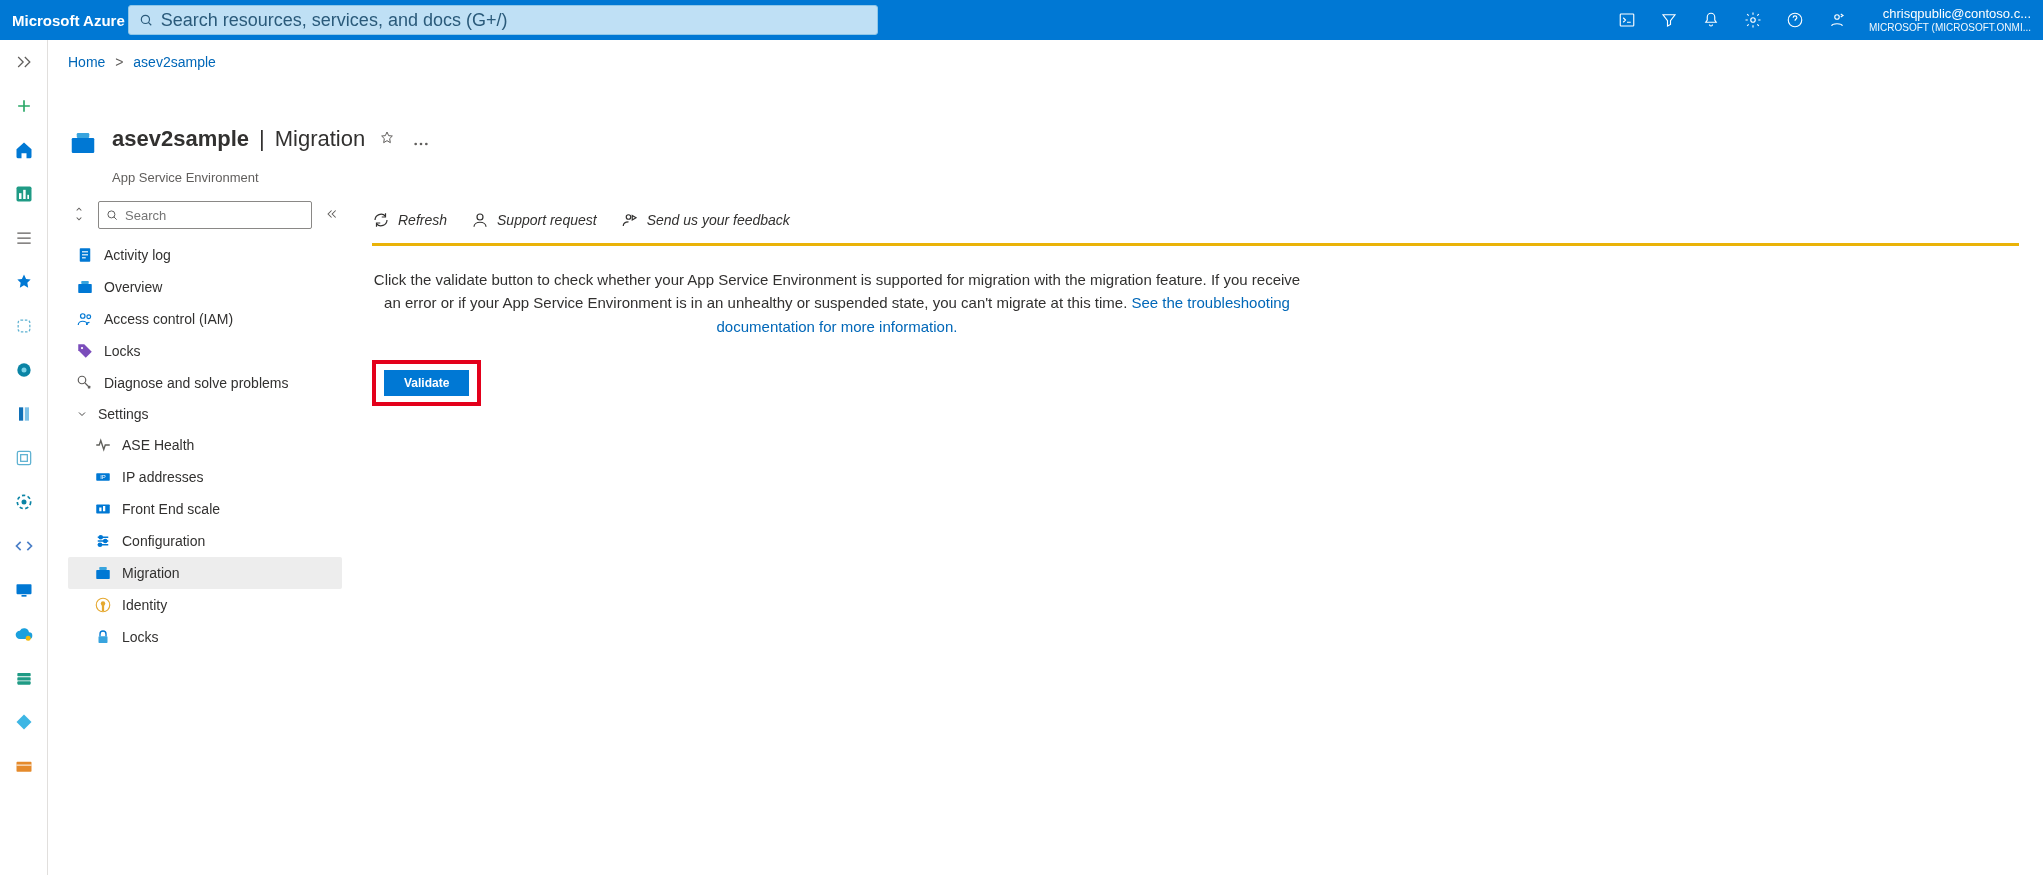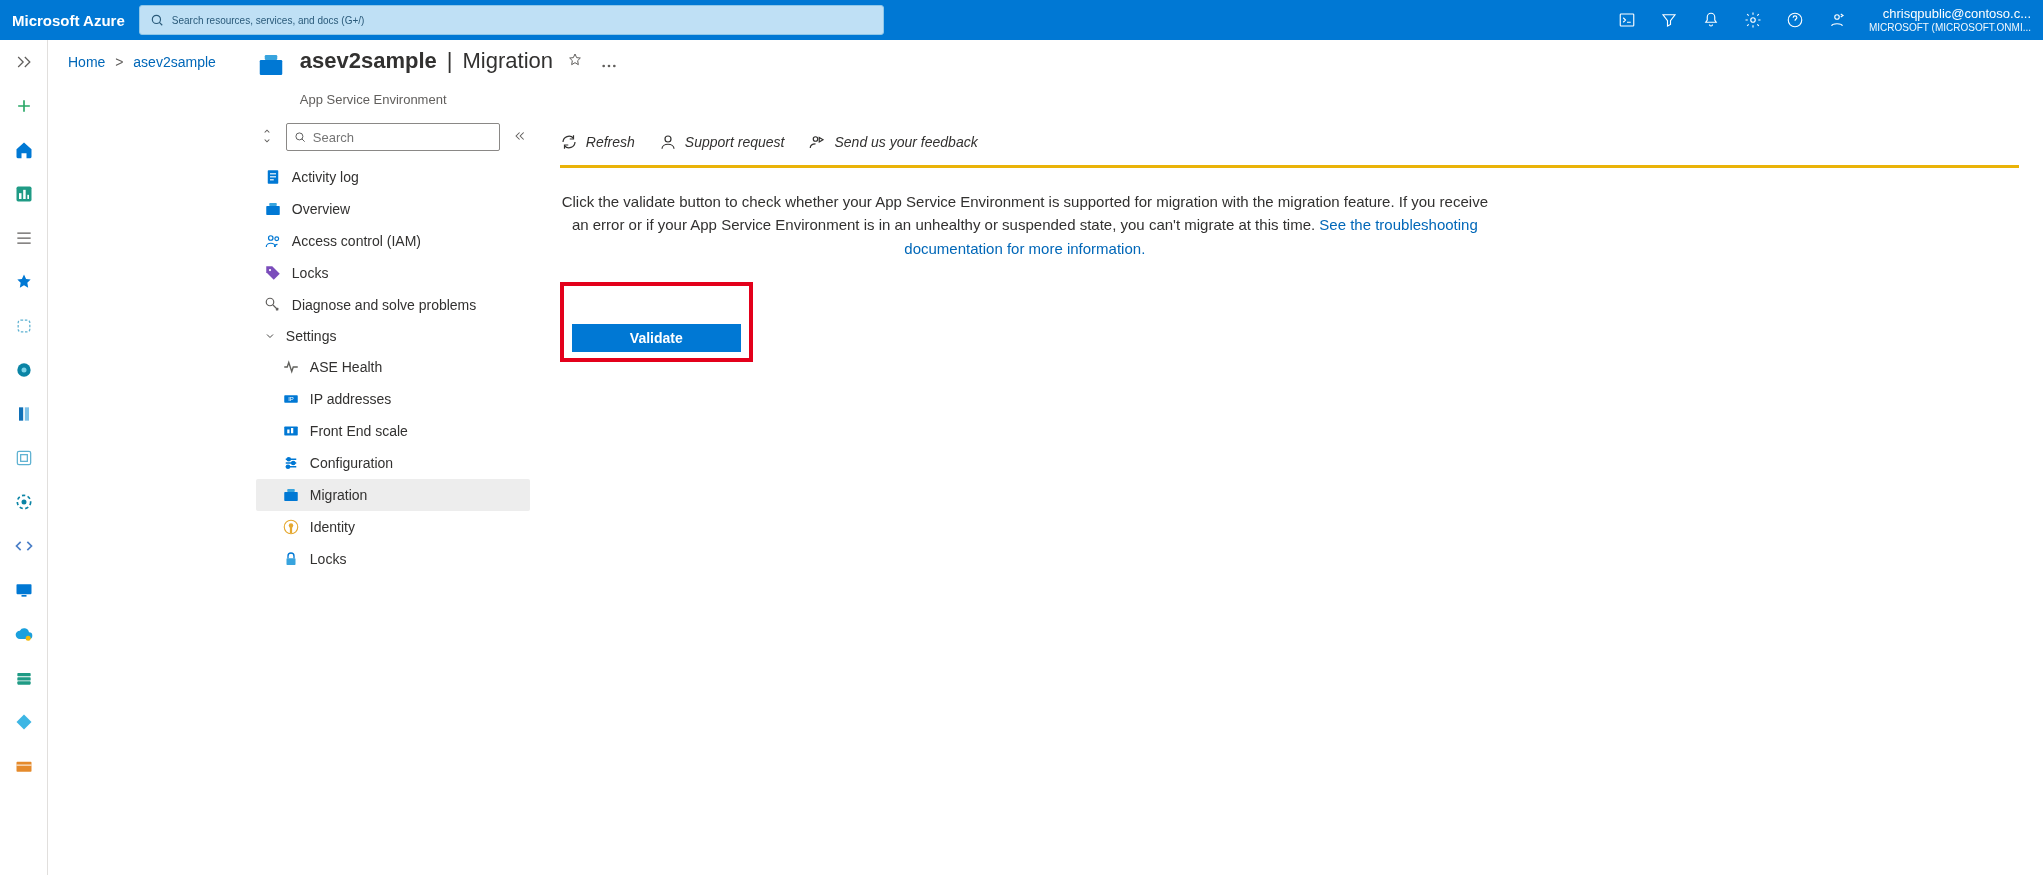--- a/index.html
+++ b/index.html
@@ -16,42 +16,42 @@
       height: 40px;
       background: #0078d4;
       color: #fff;
       display: flex;
       align-items: center;
       padding: 0 0 0 12px;
     }
     .topbar-brand {
       font-size: 15px;
       font-weight: 600;
-      margin-right: 14px;
+      margin-right: 3px;
       white-space: nowrap;
     }
     .topbar-search {
       flex: 1;
       max-width: 900px;
       height: 30px;
       background: #bfe0f5;
       border: 1px solid #8fc7e8;
       border-radius: 3px;
       display: flex;
       align-items: center;
       padding: 0 10px;
       color: #2a5a7a;
     }
     .topbar-search svg { width: 14px; height: 14px; margin-right: 8px; }
     .topbar-search input {
       border: none;
       background: transparent;
       flex: 1;
       color: #0f172a;
-      font-size: 10px;
+      font-size: 18px;
       outline: none;
     }
     .topbar-search input::placeholder { color: #2a5a7a; }
     .topbar-spacer { flex: 1; }
     .topbar-icons { display: flex; align-items: center; gap: 2px; }
     .topbar-iconbtn {
       width: 40px; height: 40px;
       display: flex; align-items: center; justify-content: center;
       cursor: pointer;
     }
@@ -83,21 +83,21 @@
     }
     .iconrail-btn {
       width: 32px; height: 32px;
       display: flex; align-items: center; justify-content: center;
       cursor: pointer;
       color: #0078d4;
     }
     .iconrail-btn svg { width: 20px; height: 20px; }
 
     
-    .maincol { flex: 1; display: flex; flex-direction: row; min-width: 0; }
+    .maincol { flex: 1; display: flex; flex-direction: column; min-width: 0; gap: 40px; }
     .breadcrumbs {
       padding: 14px 20px 8px 20px;
       font-size: 14px;
     }
     .breadcrumbs a { color: #0067b8; text-decoration: none; cursor: pointer; }
     .breadcrumbs .sep { color: #605e5c; margin: 0 6px; }
 
     .blade { flex: 1; display: flex; flex-direction: column; min-width: 0; }
 
     .blade-header {
@@ -202,25 +202,24 @@
 
     .validate-wrap {
       display: inline-block;
       border: 4px solid #e3001b;
       padding: 6px 8px;
     }
     .validate-btn {
       background: #0078d4;
       color: #fff;
       border: none;
-      padding: 6px 58px;
-      font-size: 14px;
+      padding: 6px 20px;
+      font-size: 12px;
       font-weight: 600;
       cursor: pointer;
-      margin-top: 32px;
     }
   </style>
 </head>
 <body>
 
 <div class="topbar">
   <div class="topbar-brand">Microsoft Azure</div>
 
   <div class="topbar-search">
     <svg viewBox="0 0 24 24">

